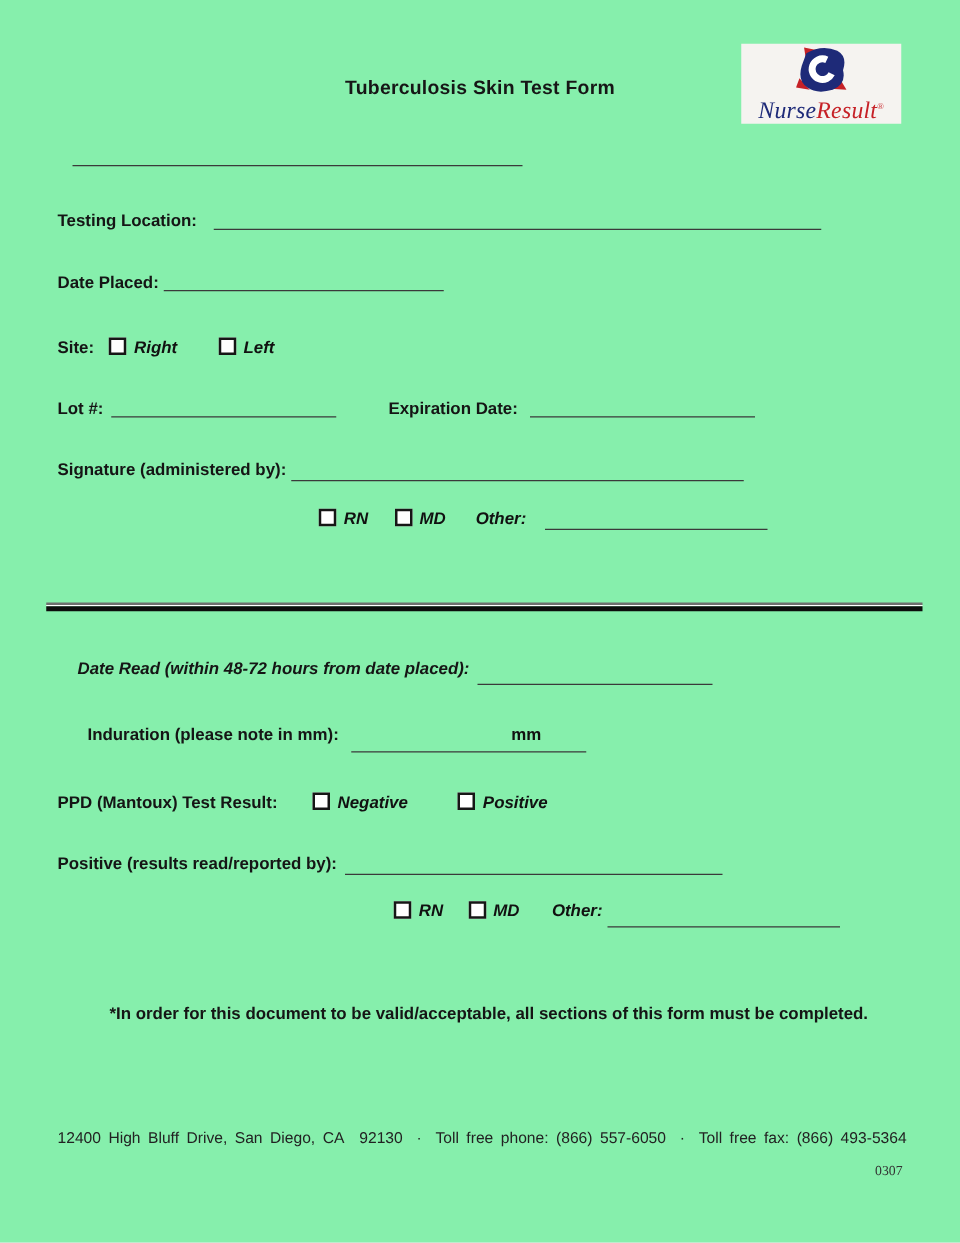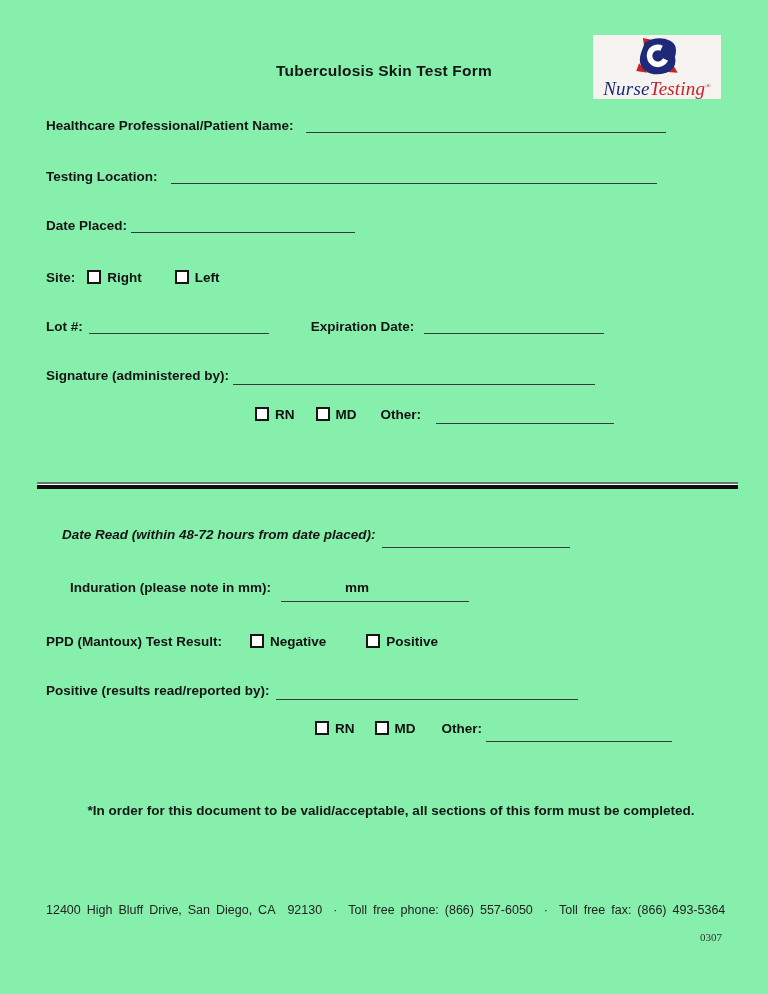--- a/index.html
+++ b/index.html
@@ -20,26 +20,26 @@
     border-bottom:1.5px solid #3a3a3a;
     transform:translateY(3px);
   }
   .drop4 { transform:translateY(5px); }
   .drop8 { transform:translateY(9px); }
   .cb {
     display:inline-block; width:14px; height:14px;
     border:2px solid #161616; background:#fff;
     transform:translateY(2px); flex:none;
   }
-  .cb-lbl { font-weight:bold; font-size:13.5px; margin-left:6px; }
+  .cb-lbl { font-weight:bold; font-size:13.5px; margin-left:6px;font-style:italic; }
   .mmline {
     display:inline-block; width:188px;
     border-bottom:1.5px solid #3a3a3a;
     padding-bottom:6px; padding-right:36px;
-    text-align:center; font-weight:bold; font-size:13.5px;
+    text-align:right; font-weight:bold; font-size:13.5px;
   }
   .divider { position:absolute; left:37px; top:482px; width:701px; }
   .divider .thin { height:2px; background:#6f6f6f; }
   .divider .gap  { height:1px; background:#ffffff; }
   .divider .thick{ height:4px; background:#0c0c0c; }
   .note {
     position:absolute; left:46px; top:803px; width:690px;
     font-weight:bold; font-size:13.5px; color:#151515;text-align:center;
   }
   .footer {
@@ -73,25 +73,24 @@
   <div class="title">Tuberculosis Skin Test Form</div>
 
   <div class="logo-box">
     <svg width="46" height="38" viewBox="0 0 48 40">
       <polygon points="9,1 23,4 11,14" fill="#c62127"></polygon>
       <polygon points="40,28 46,38 32,37" fill="#c62127"></polygon>
       <polygon points="5,28 14,38 2,36" fill="#c62127"></polygon>
       <path d="M11,6 Q25,-2 38,4 Q47,9 43,21 Q46,33 34,38 Q20,42 12,36 Q3,30 7,17 Z" fill="#1e2a78"></path>
       <circle cx="25" cy="20" r="9" fill="none" stroke="#ffffff" stroke-width="6" stroke-dasharray="42 15" stroke-dashoffset="-8" transform="rotate(-25 25 20)"></circle>
     </svg>
-    <div class="logo-text"><span class="logo-nurse">Nurse</span><span class="logo-choice">Testing</span><span class="logo-reg">®</span></div>
+    <div class="logo-text"><span class="logo-nurse">Nurse</span><span class="logo-choice">Result</span><span class="logo-reg">®</span></div>
   </div>
 
   <div class="row" style="left:46px; top:118px;">
-    <span class="lbl">Healthcare Professional/Patient Name:</span>
     <span class="wline" style="width:360px; margin-left:12px;"></span>
   </div>
 
   <div class="row" style="left:46px; top:169px;">
     <span class="lbl">Testing Location:</span>
     <span class="wline" style="width:486px; margin-left:13px;"></span>
   </div>
 
   <div class="row" style="left:46px; top:218px;">
     <span class="lbl">Date Placed:</span>

